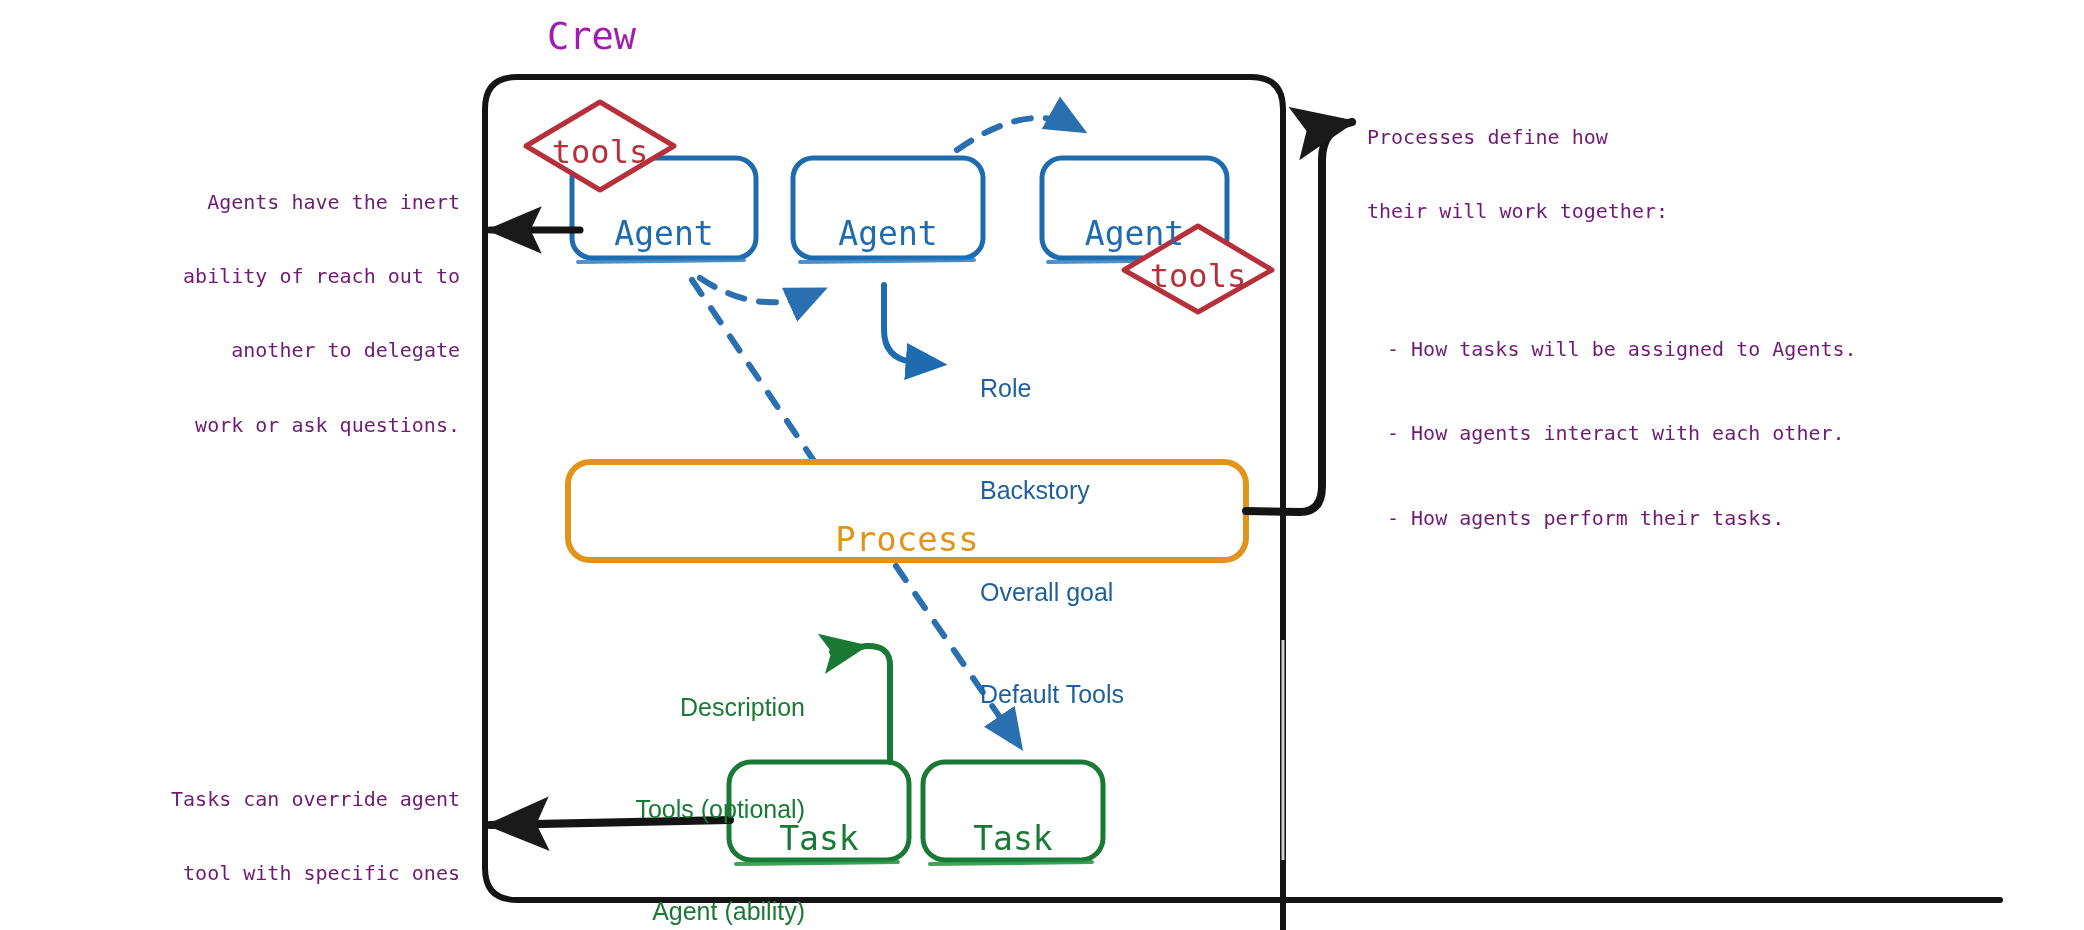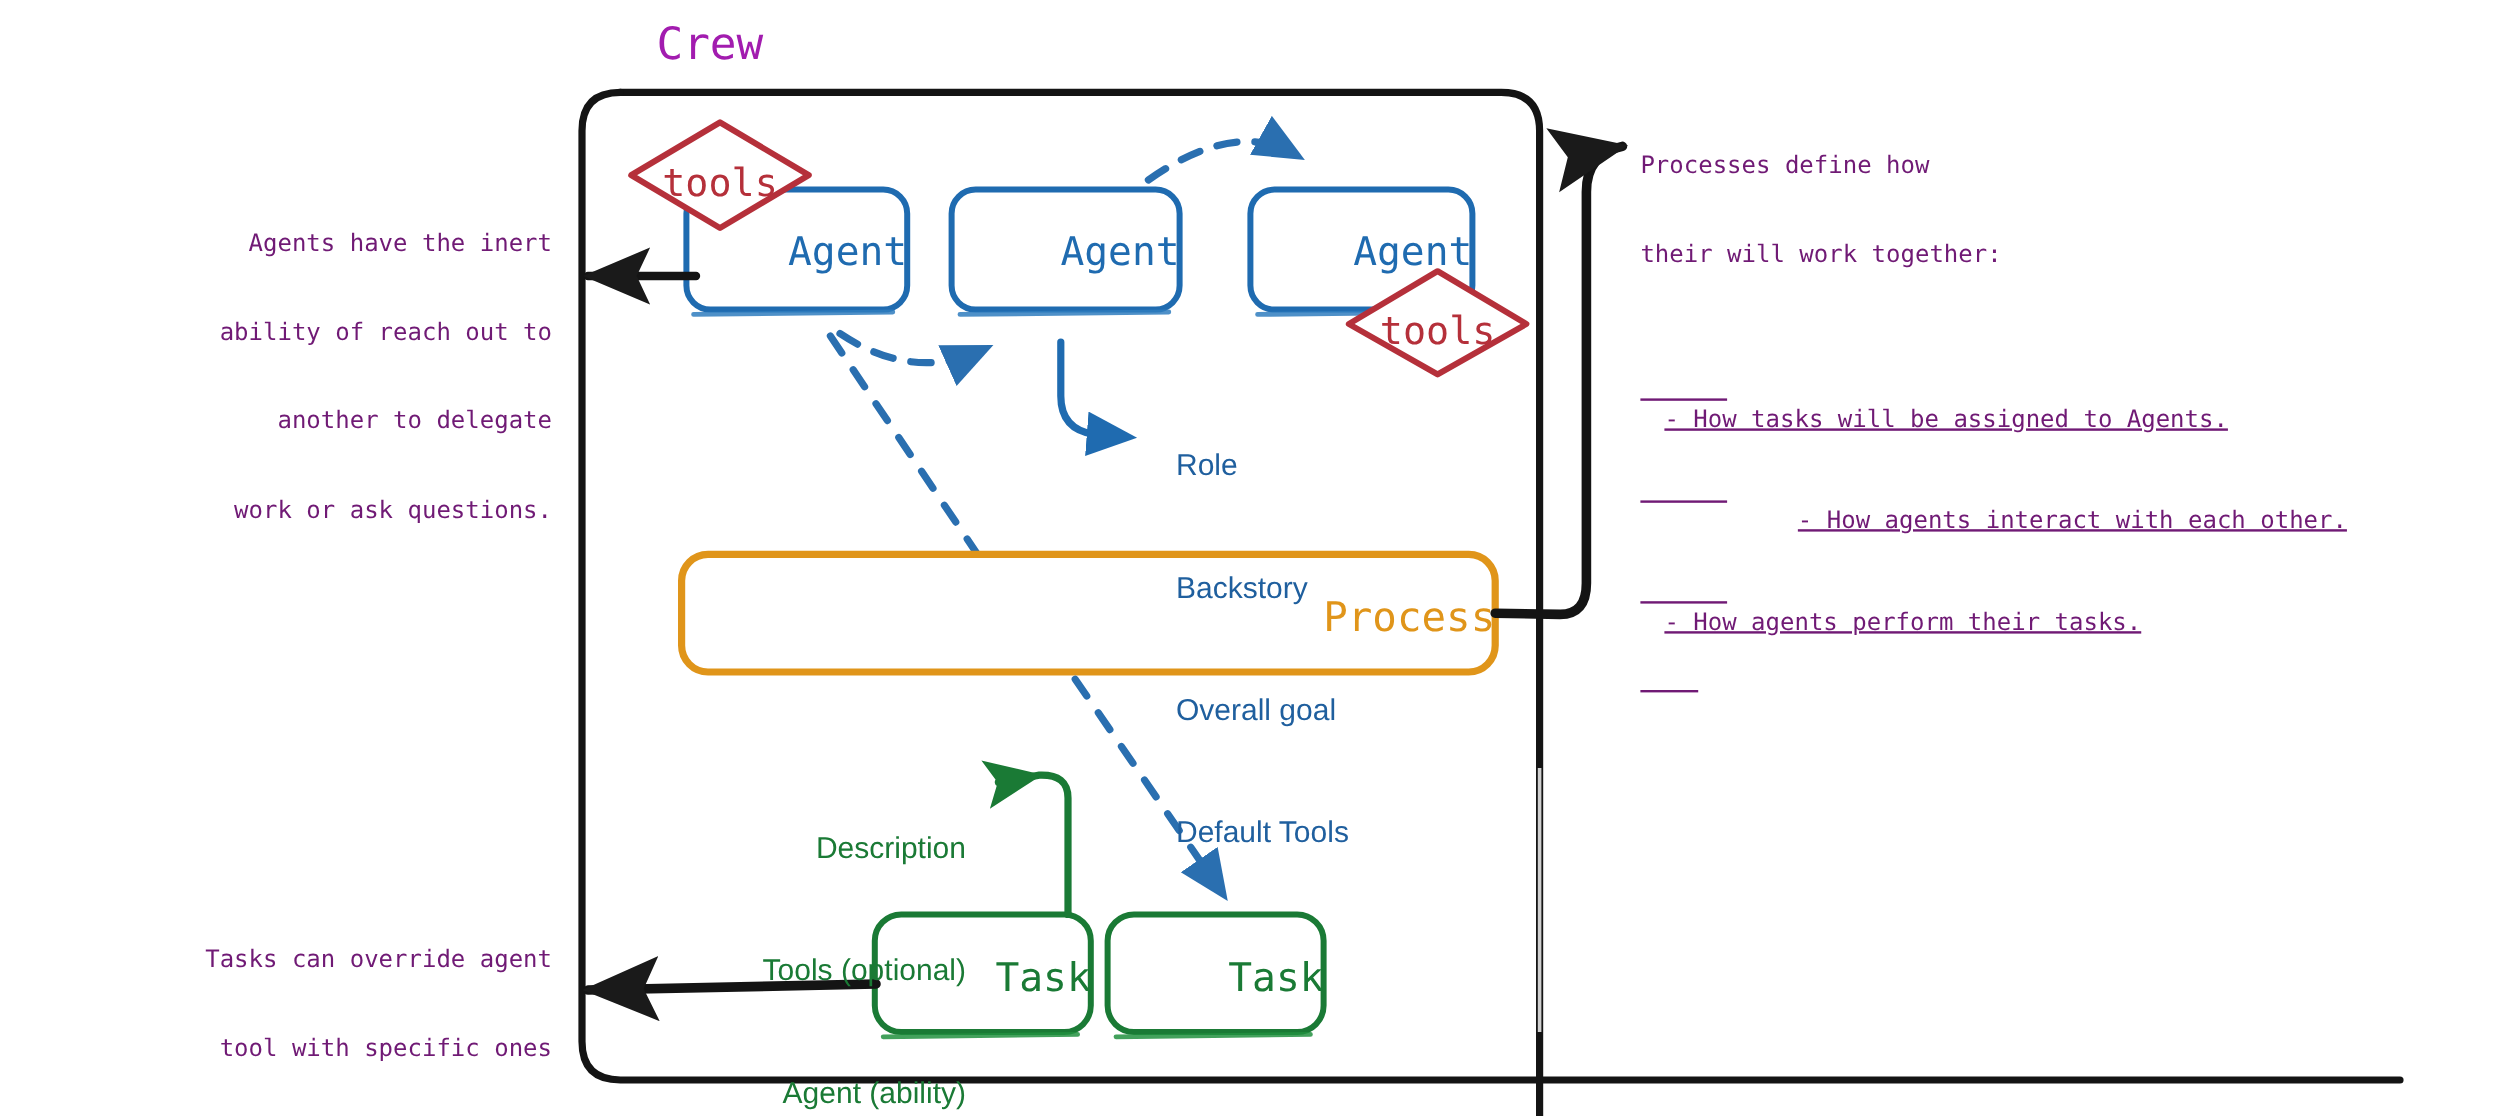--- a/index.html
+++ b/index.html
@@ -34,38 +34,38 @@
     letter-spacing: 0px;
   }
   .anno-left {
     text-align: right;
   }
   .anno-right {
     text-align: left;
   }
   .bullets {
     margin-top: 14px;
-    text-decoration: underline;
   }
   .bullet-row {
     display: block;
     white-space: pre;
   }
   
   .crew-title {
     font-family: "DejaVu Sans Mono", monospace;
     font-size: 37px;
     color: #a21caf;
   }
   
   .node-label {
     font-family: "DejaVu Sans Mono", monospace;
     font-size: 33px;
-    text-align: right;
+    text-align: center;
     width: 100%;
+    margin-top: 24px;
   }
   .agent-label { color: #1f6bb0; }
   .task-label  { color: #1a7a35; }
   .process-label { color: #e0951a; font-size: 34px; }
   .tools-label {
     font-family: "DejaVu Sans Mono", monospace;
     font-size: 32px;
     color: #b5303a;
     text-align: center;
     width: 100%;
@@ -199,18 +199,18 @@
     
     
     
   </div>
 
   <div class="txt anno anno-right" style="left:1367px; top:75px; width:700px;">
     <div>Processes define how</div>
     <div>their will work together:</div>
     <div class="bullets">
       <div class="bullet-row" style="margin-bottom:10px; padding-left:20px;">- How tasks will be assigned to Agents.</div>
-      <div class="bullet-row" style="margin-bottom:10px; padding-left:20px;text-align:center;">- How agents interact with each other.</div>
+      <div class="bullet-row" style="margin-bottom:10px; padding-left:20px;">- How agents interact with each other.</div>
       <div class="bullet-row" style="padding-left:20px;">- How agents perform their tasks.</div>
     </div>
   </div>
 
 </div>
 
 </body></html>

